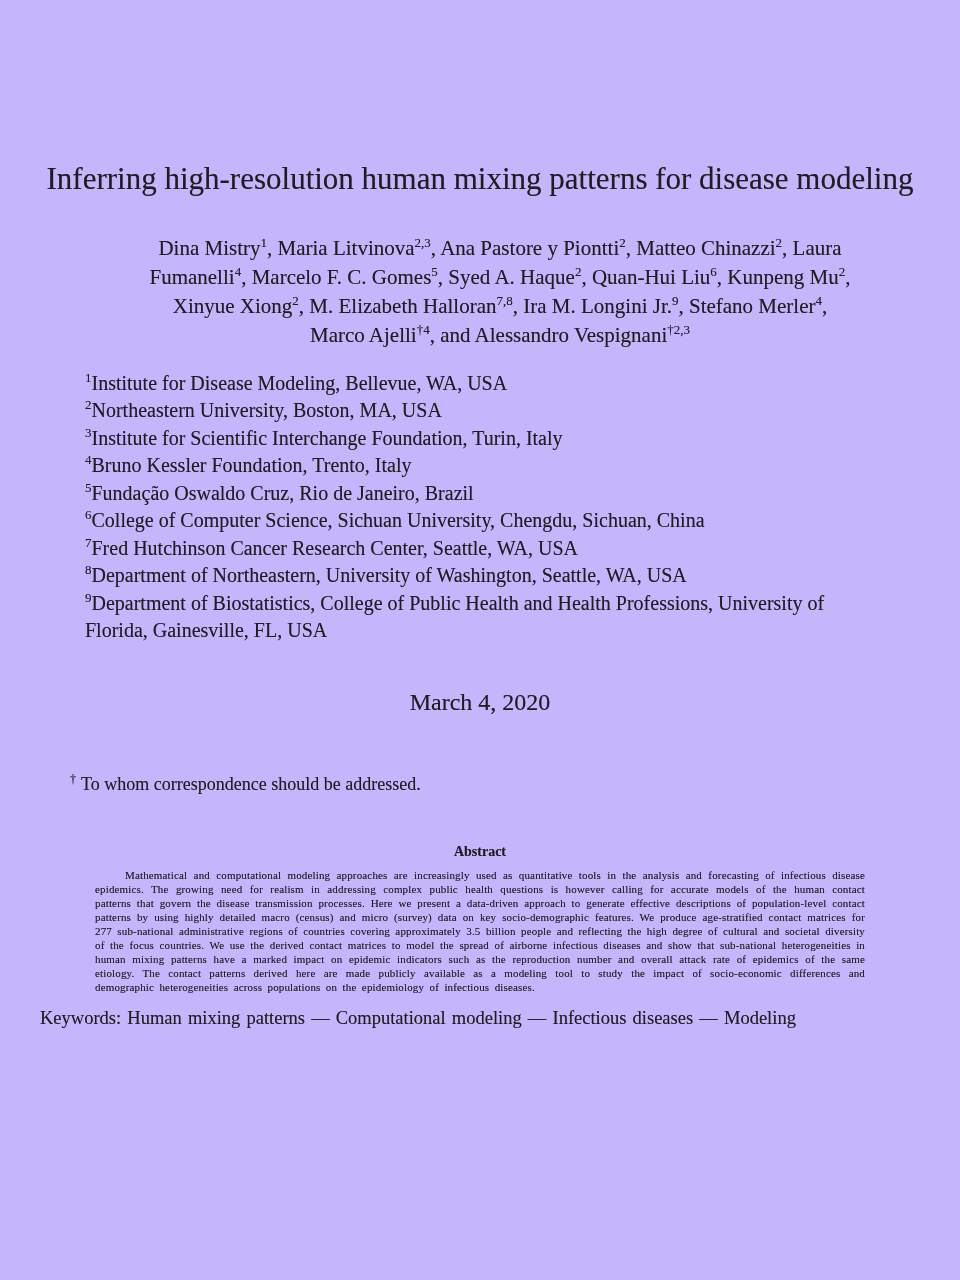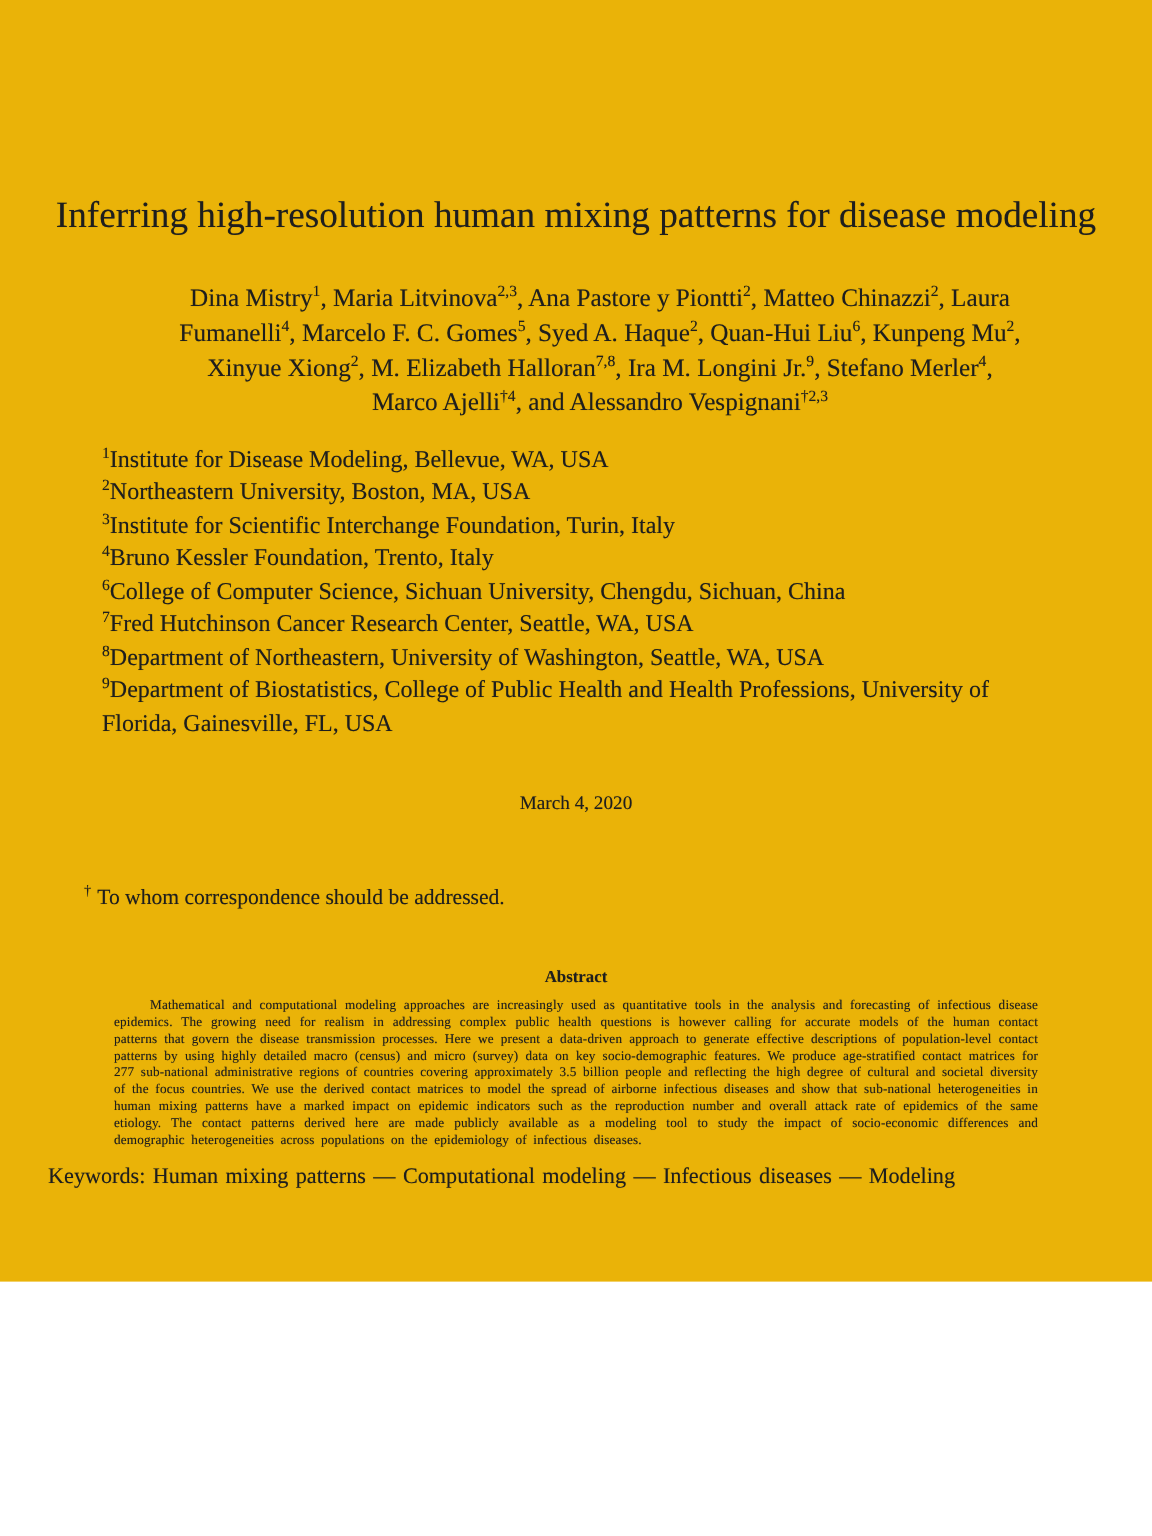--- a/index.html
+++ b/index.html
@@ -9,23 +9,23 @@
   }
   body {
     width: 960px;
     height: 1280px;
     font-family: "Liberation Serif", "DejaVu Serif", serif;
     color: #1e1e1e;
   }
   .page {
     position: relative;
     width: 960px;
-    height: 1068px;
+    height: 1280px;
     overflow: hidden;
-    background: #eab308;
+    background: #c4b5fd;
     text-shadow: 0 0 0.6px rgba(30,30,30,0.45);
   }
   .title {
     margin: 158px auto 0 auto;
     max-width: 880px;
     text-align: center;
     font-size: 31px;
     font-weight: 400;
     line-height: 1.35;
   }
@@ -46,21 +46,21 @@
     font-size: 20px;
     line-height: 27.5px;
   }
   .affiliations sup {
     font-size: 13px;
     line-height: 0;
   }
   .date {
     margin-top: 44px;
     text-align: center;
-    font-size: 16px;
+    font-size: 24px;
   }
   .footnote {
     margin: 58px 70px 0 70px;
     font-size: 18px;
   }
   .footnote sup {
     font-size: 12px;
     line-height: 0;
   }
   .footnote .fn-text {
@@ -100,20 +100,21 @@
     <div class="author-line">Fumanelli<sup>4</sup>, Marcelo F. C. Gomes<sup>5</sup>, Syed A. Haque<sup>2</sup>, Quan-Hui Liu<sup>6</sup>, Kunpeng Mu<sup>2</sup>,</div>
     <div class="author-line">Xinyue Xiong<sup>2</sup>, M. Elizabeth Halloran<sup>7,8</sup>, Ira M. Longini Jr.<sup>9</sup>, Stefano Merler<sup>4</sup>,</div>
     <div class="author-line">Marco Ajelli<sup>†4</sup>, and Alessandro Vespignani<sup>†2,3</sup></div>
   </div>
 
   <div class="affiliations">
     <div class="affiliation"><sup>1</sup><span>Institute for Disease Modeling, Bellevue, WA, USA</span></div>
     <div class="affiliation"><sup>2</sup><span>Northeastern University, Boston, MA, USA</span></div>
     <div class="affiliation"><sup>3</sup><span>Institute for Scientific Interchange Foundation, Turin, Italy</span></div>
     <div class="affiliation"><sup>4</sup><span>Bruno Kessler Foundation, Trento, Italy</span></div>
+    <div class="affiliation"><sup>5</sup><span>Fundação Oswaldo Cruz, Rio de Janeiro, Brazil</span></div>
     <div class="affiliation"><sup>6</sup><span>College of Computer Science, Sichuan University, Chengdu, Sichuan, China</span></div>
     <div class="affiliation"><sup>7</sup><span>Fred Hutchinson Cancer Research Center, Seattle, WA, USA</span></div>
     <div class="affiliation"><sup>8</sup><span>Department of Northeastern, University of Washington, Seattle, WA, USA</span></div>
     <div class="affiliation"><sup>9</sup><span>Department of Biostatistics, College of Public Health and Health Professions, University of Florida, Gainesville, FL, USA</span></div>
   </div>
 
   <div class="date">March 4, 2020</div>
 
   <div class="footnote"><sup>†</sup><span class="fn-text">To whom correspondence should be addressed.</span></div>
 

